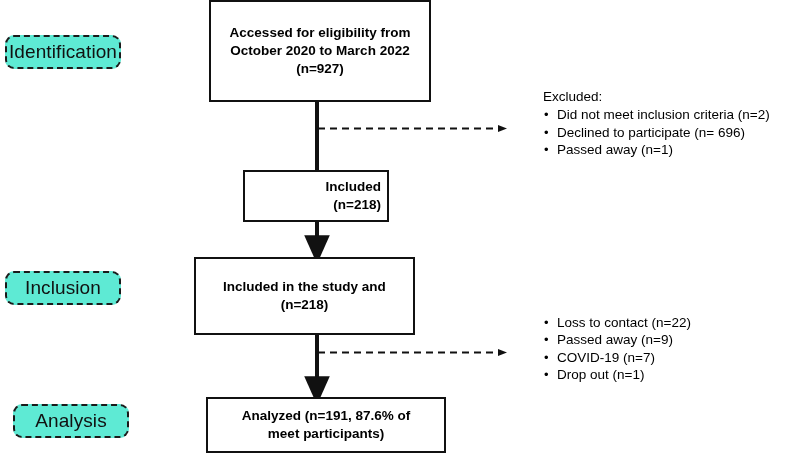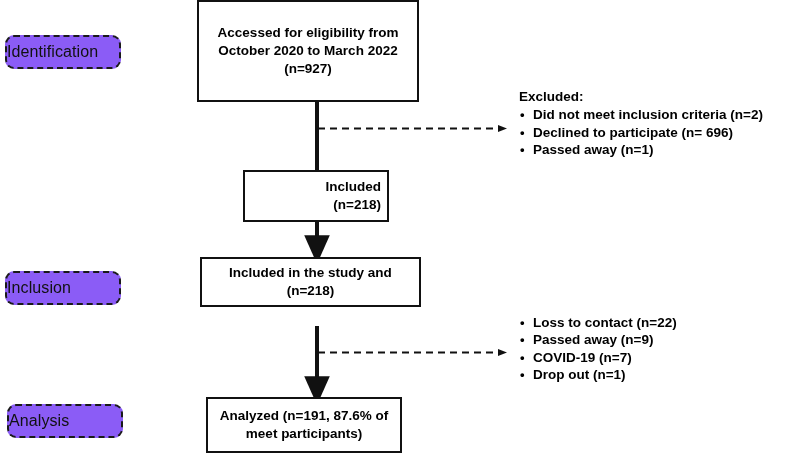--- a/index.html
+++ b/index.html
@@ -23,24 +23,25 @@
     top: 0;
     width: 791px;
     height: 455px;
   }
   
   .stage-label {
     position: absolute;
     box-sizing: border-box;
     border: 2px dashed #1a1a1a;
     border-radius: 9px;
-    background: #8b5cf6;
+    background: #5eead4;
     display: flex;
     align-items: center;
-    font-size: 16px;
+    justify-content: center;
+    font-size: 19px;
     font-weight: 400;
     color: #111111;
     letter-spacing: 0.1px;
   }
   
   .flow-box {
     position: absolute;
     box-sizing: border-box;
     border: 2px solid #111111;
     background: #ffffff;
@@ -54,24 +55,25 @@
     line-height: 1.32;
     padding: 2px 6px;
   }
   .flow-box .lines { width: 100%; }
   .flow-box .lines > div { white-space: nowrap; }
 
   
   .side-note {
     position: absolute;
     font-size: 13.5px;
-    font-weight: bold;
+    font-weight: normal;
     color: #000000;
     line-height: 1.29;
     white-space: nowrap;
+    margin-left: 24px;
   }
   .side-note .heading {
     margin: 0 0 1px 0;
   }
   .side-note ul {
     list-style: none;
     margin: 0;
     padding: 0;
   }
   .side-note li {
@@ -115,47 +117,47 @@
   </svg>
 
   <div class="stage-label" style="left:5px; top:35px; width:116px; height:34px;">
     <span>Identification</span>
   </div>
 
   <div class="stage-label" style="left:5px; top:271px; width:116px; height:34px;">
     <span>Inclusion</span>
   </div>
 
-  <div class="stage-label" style="left:7px; top:404px; width:116px; height:34px;">
+  <div class="stage-label" style="left:13px; top:404px; width:116px; height:34px;">
     <span>Analysis</span>
   </div>
 
-  <div class="flow-box" style="left:197px; top:0px; width:222px; height:102px;">
+  <div class="flow-box" style="left:209px; top:0px; width:222px; height:102px;">
     <div class="lines">
       <div>Accessed for eligibility from</div>
       <div>October 2020 to March 2022</div>
       <div>(n=927)</div>
     </div>
   </div>
 
   <div class="flow-box" style="left:243px; top:170px; width:146px; height:52px;text-align:right;">
     <div class="lines">
       <div>Included</div>
       <div>(n=218)</div>
     </div>
   </div>
 
-  <div class="flow-box" style="left:200px; top:257px; width:221px; height:50px;justify-content:center;">
+  <div class="flow-box" style="left:194px; top:257px; width:221px; height:78px;justify-content:center;">
     <div class="lines">
       <div>Included in the study and</div>
       <div>(n=218)</div>
     </div>
   </div>
 
-  <div class="flow-box" style="left:206px; top:397px; width:196px; height:56px;">
+  <div class="flow-box" style="left:206px; top:397px; width:240px; height:56px;">
     <div class="lines">
       <div>Analyzed (n=191, 87.6% of</div>
       <div>meet participants)</div>
     </div>
   </div>
 
   <div class="side-note" style="left:519px; top:88px;">
     <div class="heading">Excluded:</div>
     <ul>
       <li>

